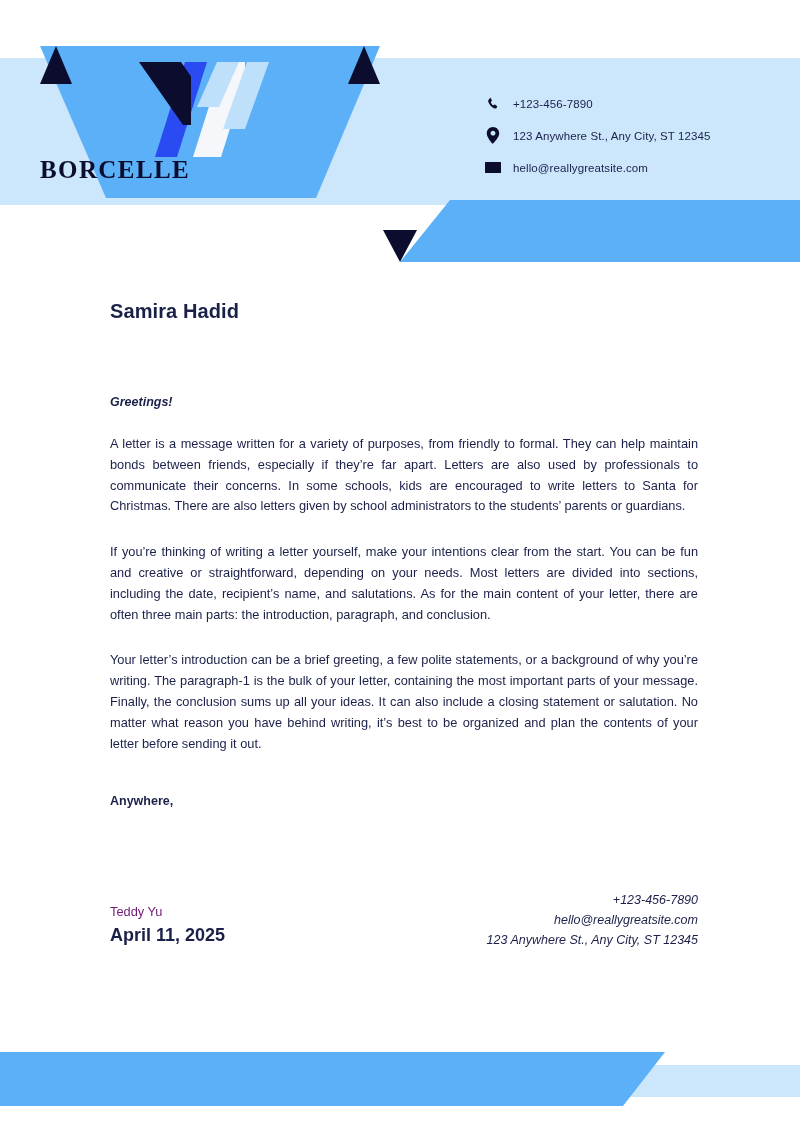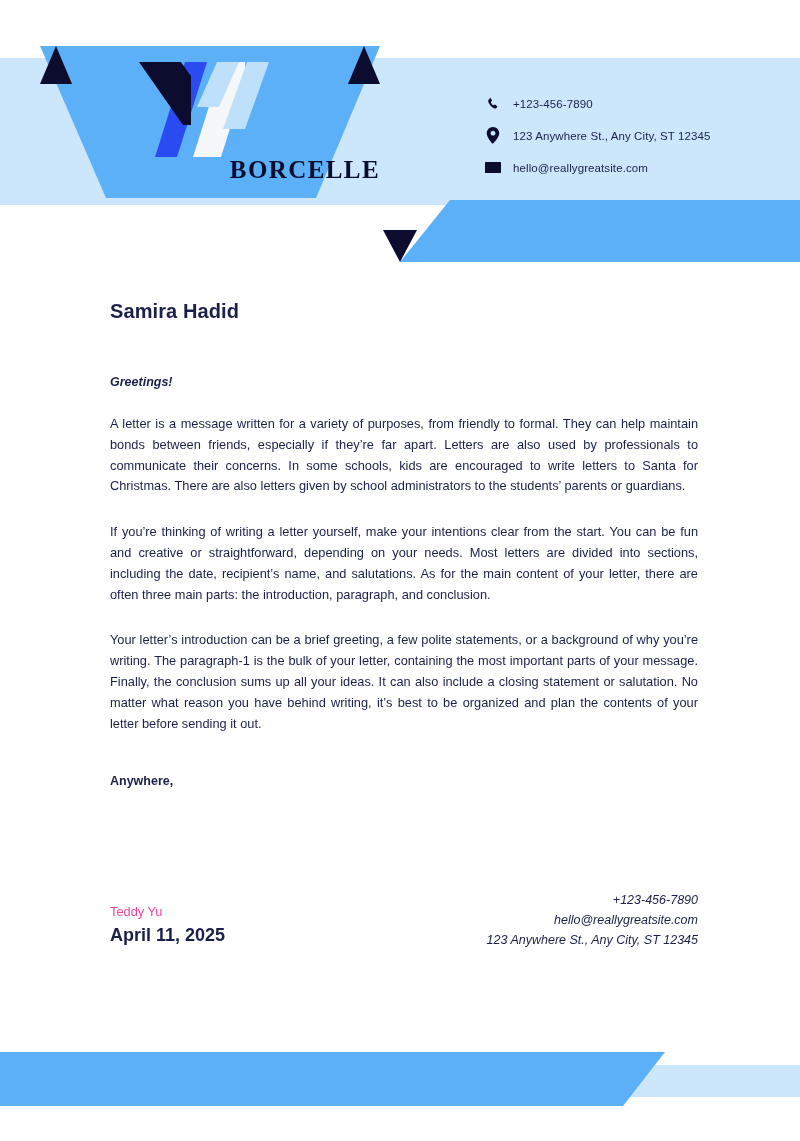--- a/index.html
+++ b/index.html
@@ -152,21 +152,21 @@
     height: 63px;
     background: #0b0c2e;
     clip-path: polygon(0 0, 42px 0, 86px 63px, 44px 63px);
   }
 
   .logo-wordmark {
     position: absolute;
     left: 40px;
     top: 156px;
     width: 340px;
-    text-align: right;
+    text-align: left;
     font-family: "Liberation Serif", serif;
     font-size: 25px;
     font-weight: 700;
     letter-spacing: 1.4px;
     color: #0b0c2e;
   }
 
   
   .contact-list {
     position: absolute;
@@ -208,21 +208,21 @@
     left: 110px;
     top: 300px;
     width: 588px;
   }
 
   .recipient-name {
     font-size: 20px;
     font-weight: 700;
     color: #1b2049;
     letter-spacing: 0.1px;
-    margin-bottom: 52px;
+    margin-bottom: 72px;
   }
 
   .greeting {
     font-size: 12.5px;
     font-weight: 700;
     font-style: italic;
     color: #1b2049;
     margin-bottom: 8px;
   }
 
@@ -257,21 +257,21 @@
 
   .signature-left {
     display: flex;
     flex-direction: column;
     gap: 6px;
     padding-bottom: 1px;
   }
 
   .sig-name {
     font-size: 12.8px;
-    color: #ec4899;
+    color: #701a75;
   }
 
   .sig-date {
     font-size: 18px;
     font-weight: 700;
     color: #1b2049;
   }
 
   .signature-right {
     display: flex;

